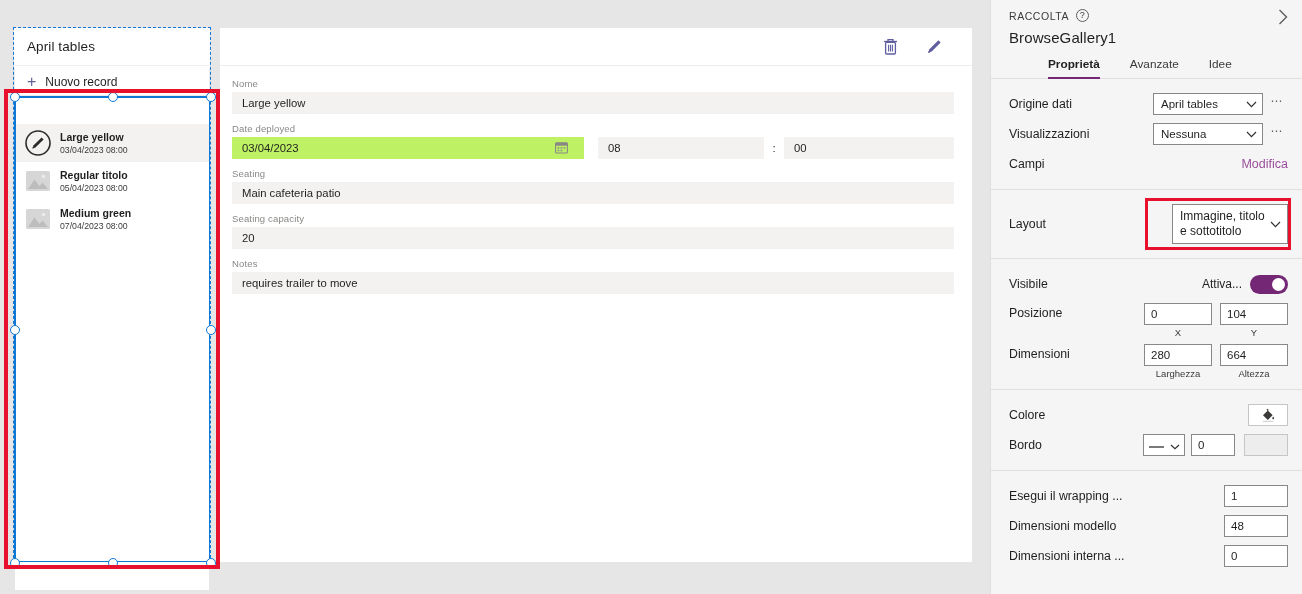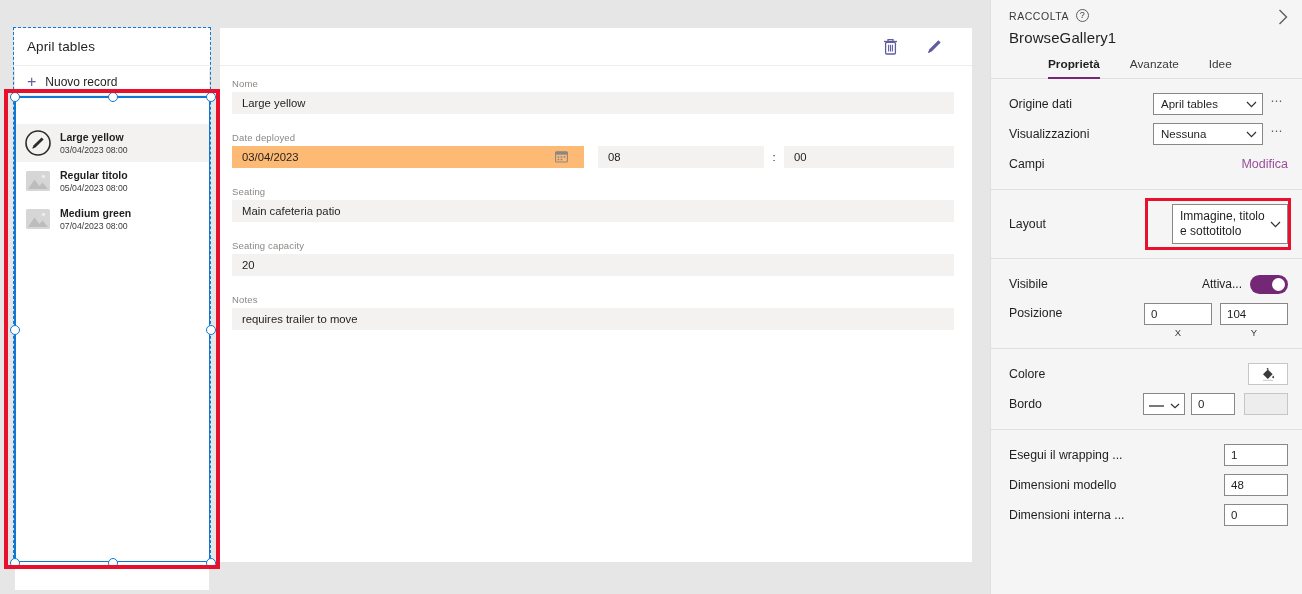--- a/index.html
+++ b/index.html
@@ -90,30 +90,30 @@
     position: absolute; left: 220px; top: 28px; width: 752px; height: 534px;
     background: #ffffff;
   }
   .form-toolbar {
     position: absolute; left: 0; top: 0; width: 100%; height: 38px;
     border-bottom: 1px solid #ededed;
     display: flex; align-items: center; justify-content: flex-end; padding-right: 28px;
   }
   .tb-icon { margin-left: 26px; cursor: default; line-height: 0; }
   .form-body { position: absolute; left: 0; top: 38px; width: 100%; padding: 12px 18px 0 12px; }
-  .field { margin-bottom: 18px; }
+  .field { margin-bottom: 9px; }
   .field-label { font-size: 9.5px; color: #8a8886; margin-bottom: 3px; letter-spacing: .15px; }
   .field-box {
     height: 22px; background: #f3f2f1;
     display: flex; align-items: center; padding-left: 10px;
     font-size: 11.3px; color: #201f1e;
   }
   .dt-row { display: flex; align-items: center; }
   .dt-date {
-    flex: 0 0 352px; height: 22px; background: #fdba74;
+    flex: 0 0 352px; height: 22px; background: #bef264;
     display: flex; align-items: center; justify-content: space-between;
     padding: 0 16px 0 10px; font-size: 11.3px; color: #201f1e;
   }
   .dt-hour {
     flex: 0 0 166px; height: 22px; background: #f3f2f1; margin-left: 14px;
     display: flex; align-items: center; padding-left: 10px;
     font-size: 11.3px; color: #201f1e;
   }
   .dt-colon { width: 20px; text-align: center; font-size: 11.3px; color: #201f1e; }
   .dt-min {
@@ -453,20 +453,33 @@
             <div class="num-input">0</div>
             <div class="num-cap">X</div>
           </div>
           <div class="num-cell">
             <div class="num-input">104</div>
             <div class="num-cap">Y</div>
           </div>
         </div>
       </div>
 
+      <div class="rp-row" style="align-items:flex-start; padding-top:6px;">
+        <span class="rp-label" style="padding-top:3px;">Dimensioni</span>
+        <div class="num-pair">
+          <div class="num-cell">
+            <div class="num-input">280</div>
+            <div class="num-cap">Larghezza</div>
+          </div>
+          <div class="num-cell">
+            <div class="num-input">664</div>
+            <div class="num-cap">Altezza</div>
+          </div>
+        </div>
+      </div>
     </div>
 
     <div class="rp-section">
       <div class="rp-row">
         <span class="rp-label">Colore</span>
         <div class="right-align">
           <div class="swatch-btn">
             <svg width="16" height="16" viewBox="0 0 16 16">
               <path d="M3 8.2 L7.8 3.4 L12.6 8.2 L7.8 13 Z" fill="#3b3a39"></path>
               <path d="M7.0 2.2 L8.3 3.5" stroke="#3b3a39" stroke-width="1.3"></path>

